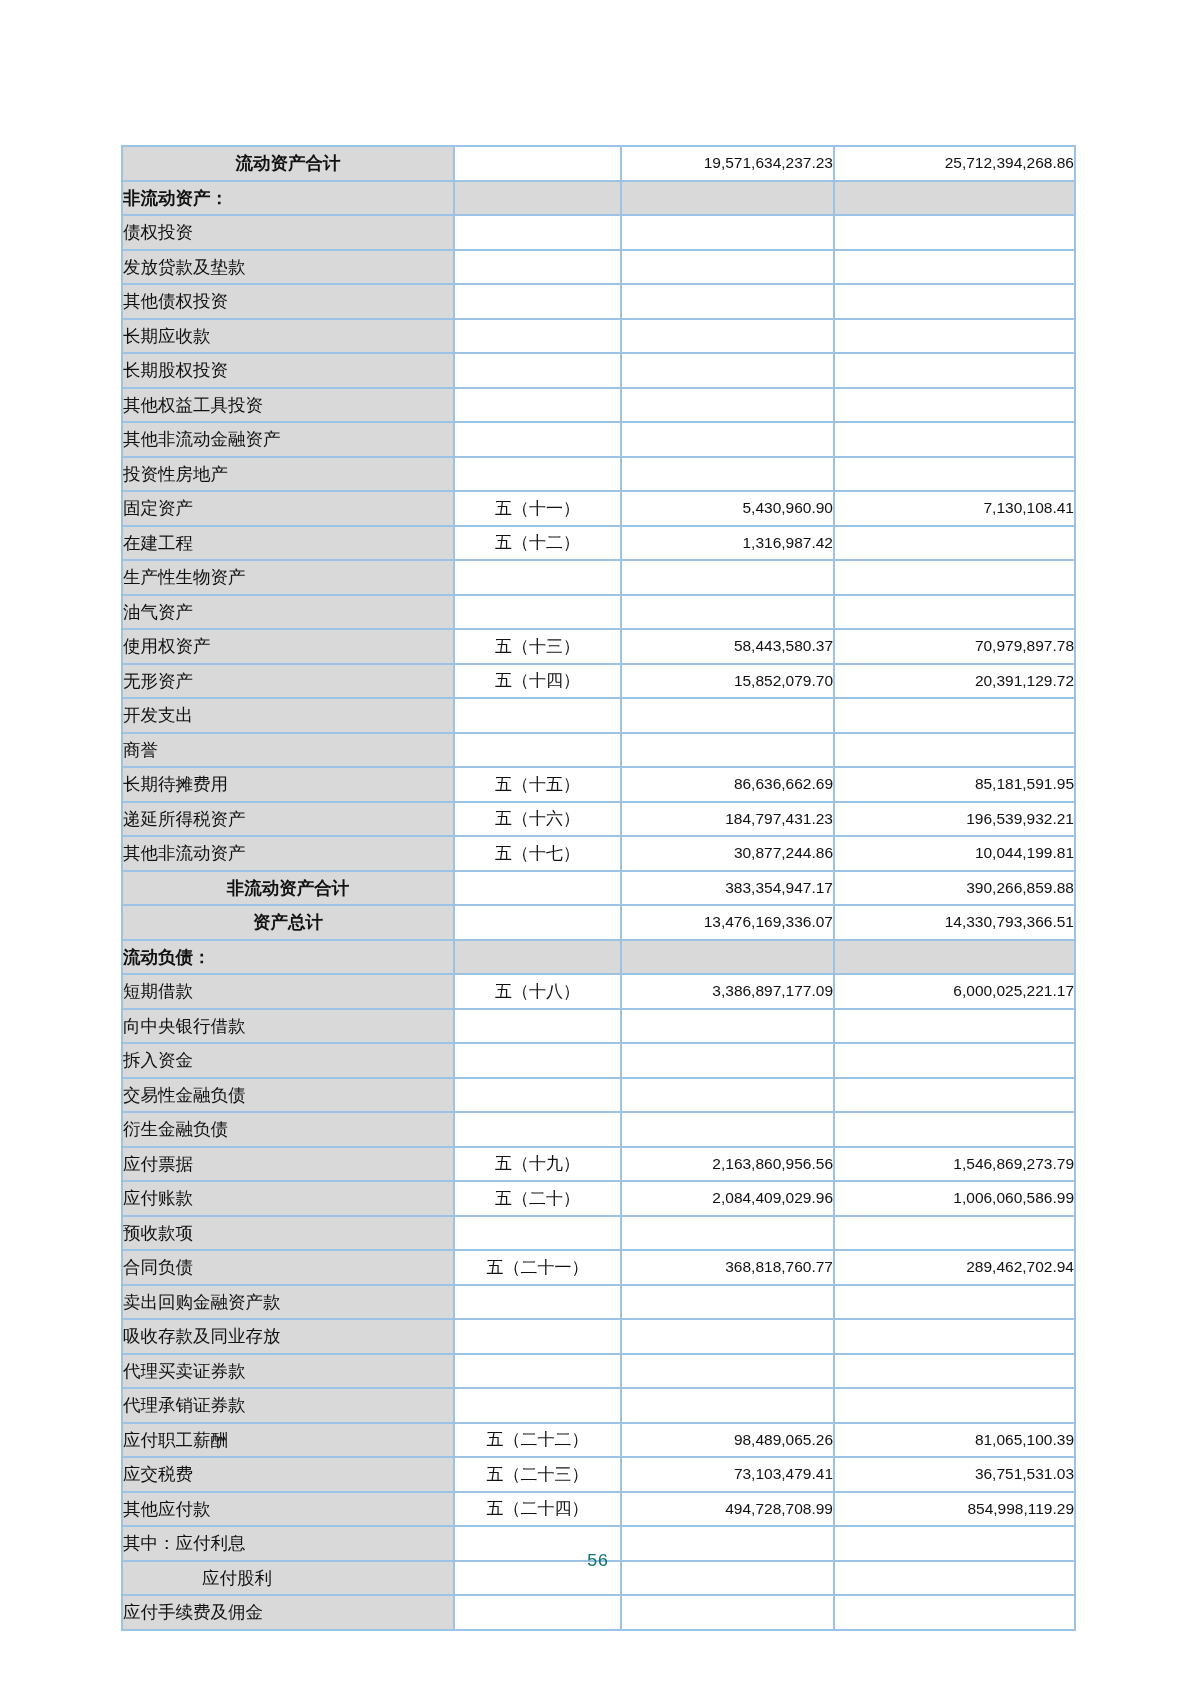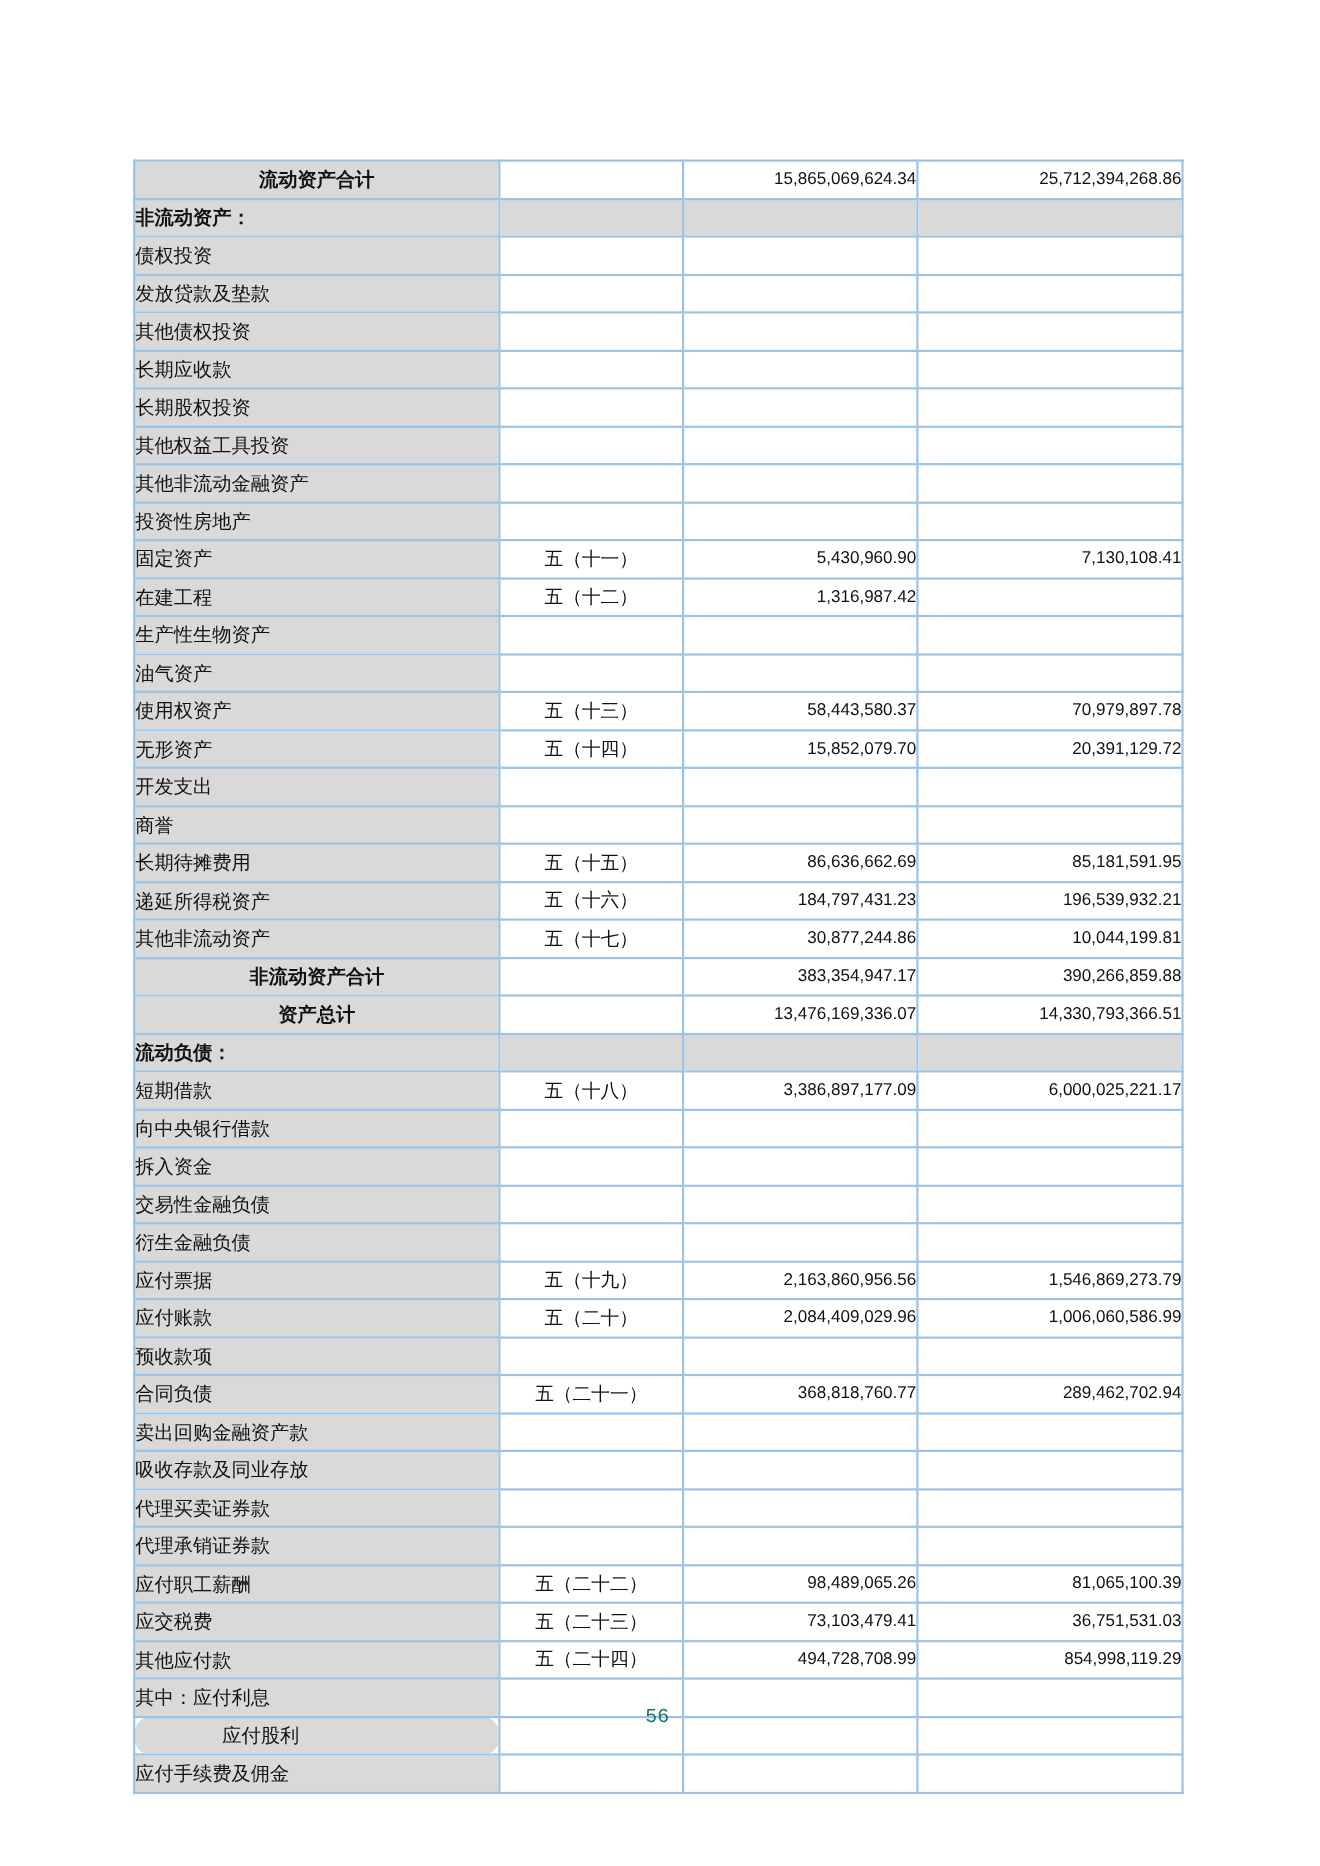--- a/index.html
+++ b/index.html
@@ -19,21 +19,21 @@
     vertical-align:middle;
     overflow:hidden;white-space:nowrap;
     padding:0;
   }
   td.c-item{
     background:#d9d9d9;
     padding-left:14px;
     font-size:17.5px;
     text-align:left;
   }
-  td.c-item.indent{padding-left:79px;border-radius:15px;}
+  td.c-item.indent{padding-left:79px;}
   td.c-note{
     text-align:center;
     font-size:17px;
     background:#ffffff;
   }
   td.c-num{
     text-align:right;
     padding-right:12px;
     font-size:15.5px;
     font-family:"Liberation Sans","DejaVu Sans",sans-serif;
@@ -57,21 +57,21 @@
     <colgroup>
       <col style="width:332px">
       <col style="width:167px">
       <col style="width:213px">
       <col style="width:241px">
     </colgroup>
     <tbody>
         <tr class="r-total">
           <td class="c-item">流动资产合计</td>
           <td class="c-note"></td>
-          <td class="c-num">15,865,069,624.34</td>
+          <td class="c-num">19,571,634,237.23</td>
           <td class="c-num">25,712,394,268.86</td>
         </tr>
         <tr class="r-section">
           <td class="c-item">非流动资产：</td>
           <td class="c-note"></td>
           <td class="c-num"></td>
           <td class="c-num"></td>
         </tr>
         <tr class="r-item">
           <td class="c-item">债权投资</td>

